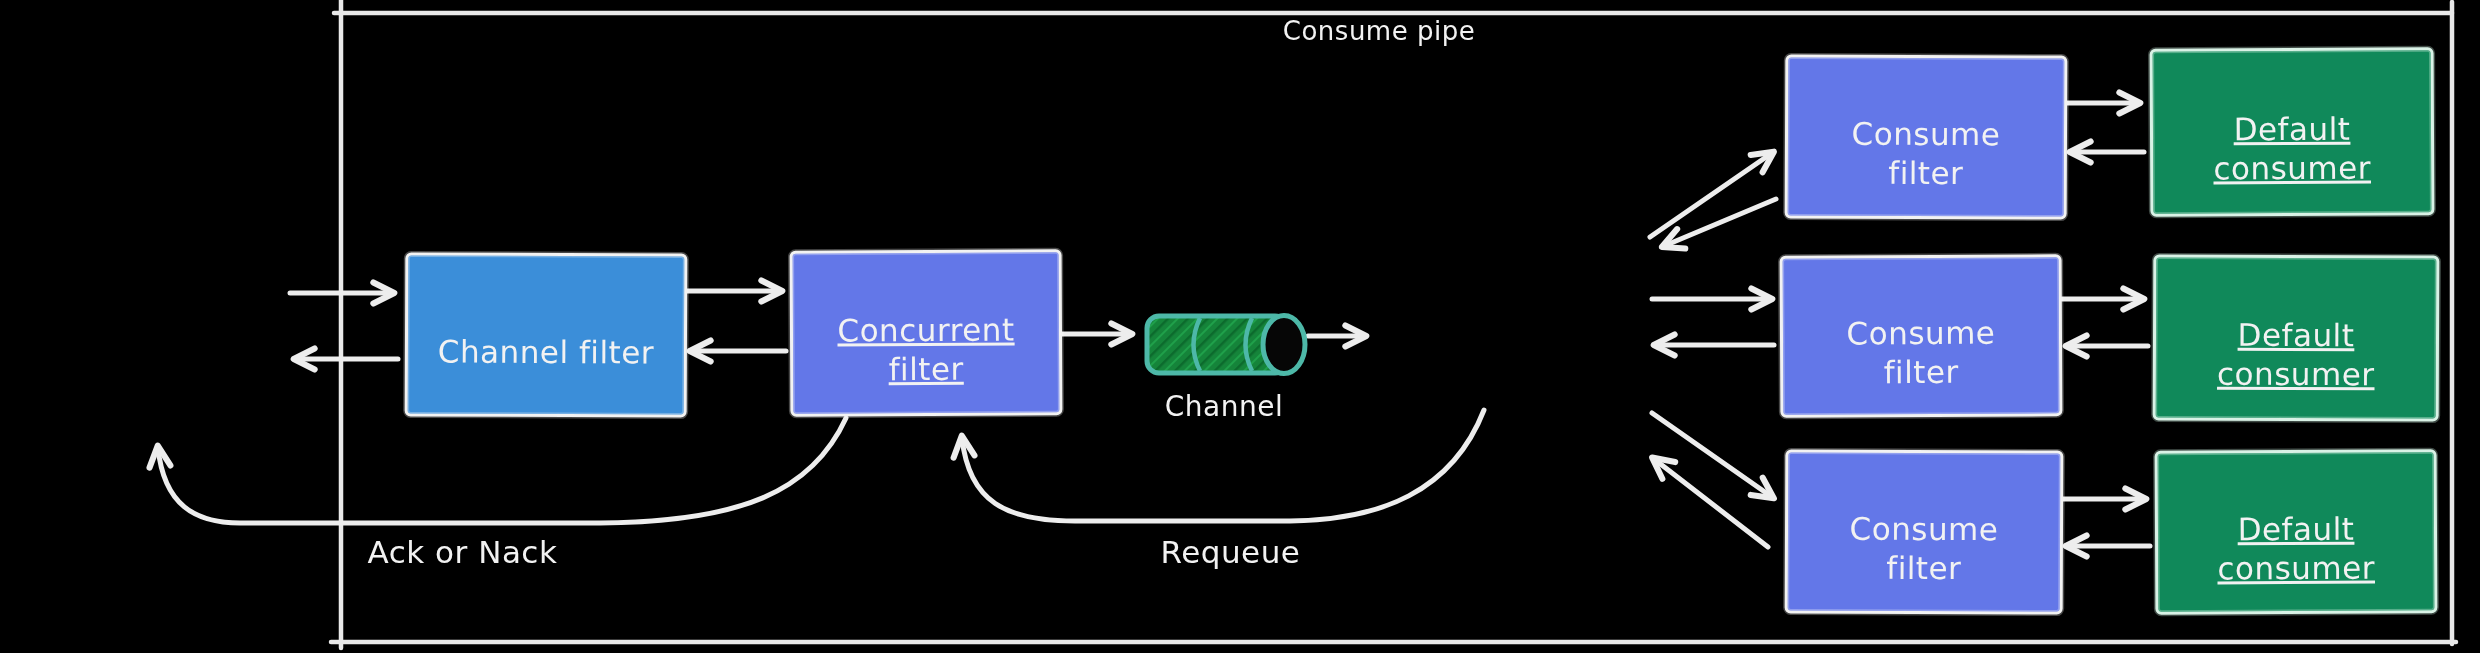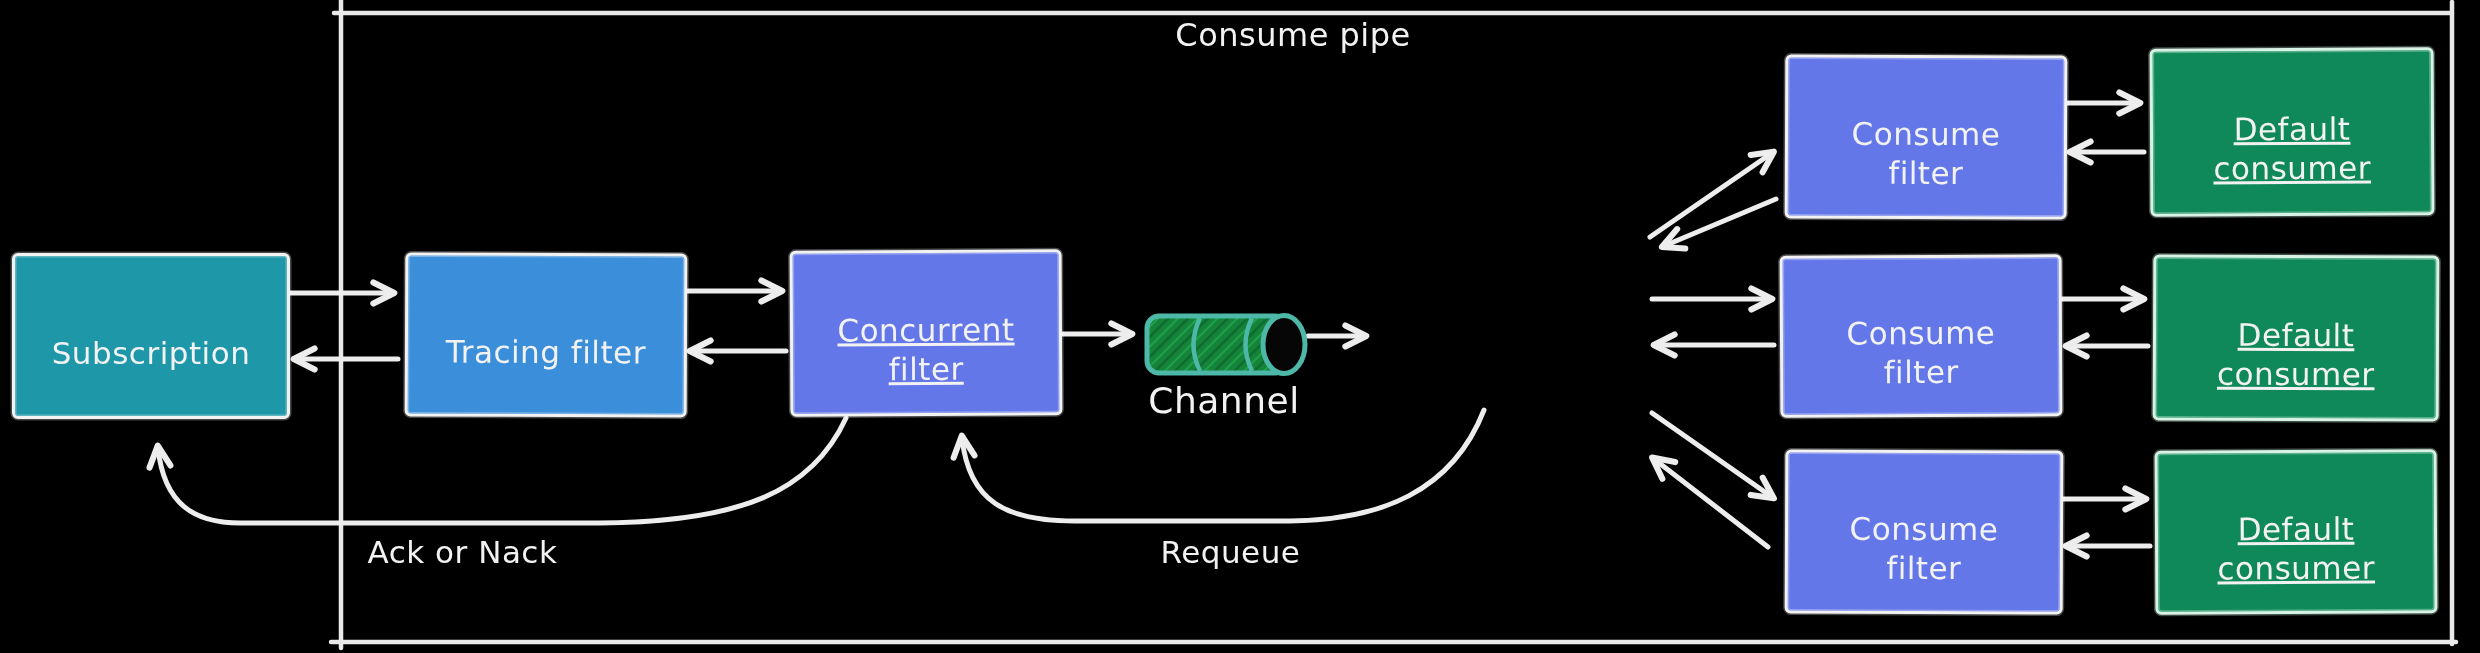--- a/index.html
+++ b/index.html
@@ -71,35 +71,32 @@
     </g>
 
     <g>
       <rect x="1147" y="316" width="140" height="57" rx="12" fill="url(#hatch)" stroke="#4db8a8" stroke-width="5"></rect>
       <path d="M1200,318 q-13,27 0,53" fill="none" stroke="#4db8a8" stroke-width="4.5"></path>
       <path d="M1252,318 q-13,27 0,53" fill="none" stroke="#4db8a8" stroke-width="4.5"></path>
       <ellipse cx="1284" cy="344.5" rx="21" ry="29" fill="#060606" stroke="#4db8a8" stroke-width="5"></ellipse>
     </g>
   </svg>
 
-  <div class="tag" style="left:1168px;top:16px;width:250px;font-size:32px;">Consume pipe</div>
+  <div class="tag" style="left:1254px;top:16px;width:250px;font-size:26px;">Consume pipe</div>
 
-  <div class="node" style="left: 12px; top: 253px; width: 272px; height: 160px; background: rgb(30, 151, 168);">
-    <span class="lbl">Subscription</span>
-  </div>
 
   <div class="node tilt-a" style="left: 405px; top: 253px; width: 276px; height: 158px; background: rgb(59, 142, 217);">
-    <span class="lbl">Tracing filter</span>
+    <span class="lbl">Channel filter</span>
   </div>
 
   <div class="node wrap2 tilt-b" style="left: 790px; top: 250px; width: 266px; height: 160px; background: rgb(99, 119, 232);">
     <span class="lbl">Concurrent filter</span>
   </div>
 
-  <div class="tag" style="left:1145px;top:380px;width:158px;font-size:36px;">Channel</div>
+  <div class="tag" style="left:1145px;top:390px;width:158px;font-size:28px;">Channel</div>
 
 
   <div class="node tilt-a" style="left: 1785px; top: 55px; width: 276px; height: 158px; background: rgb(99, 119, 232);">
     <span class="lbl">Consume filter</span>
   </div>
   <div class="node tilt-b" style="left: 1780px; top: 255px; width: 276px; height: 156px; background: rgb(99, 119, 232);">
     <span class="lbl">Consume filter</span>
   </div>
   <div class="node tilt-a" style="left: 1785px; top: 450px; width: 272px; height: 158px; background: rgb(99, 119, 232);">
     <span class="lbl">Consume filter</span>

